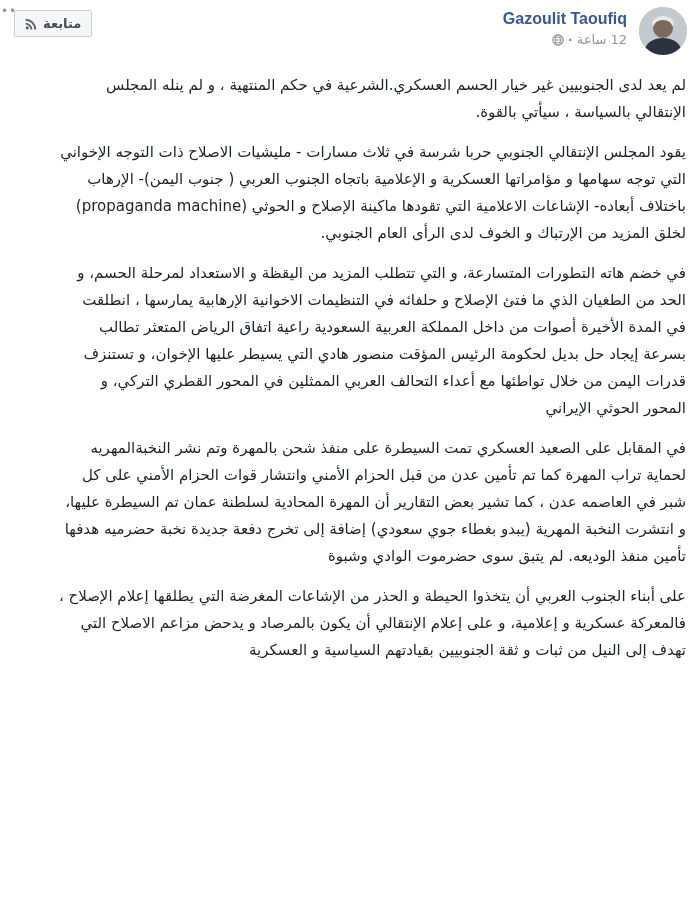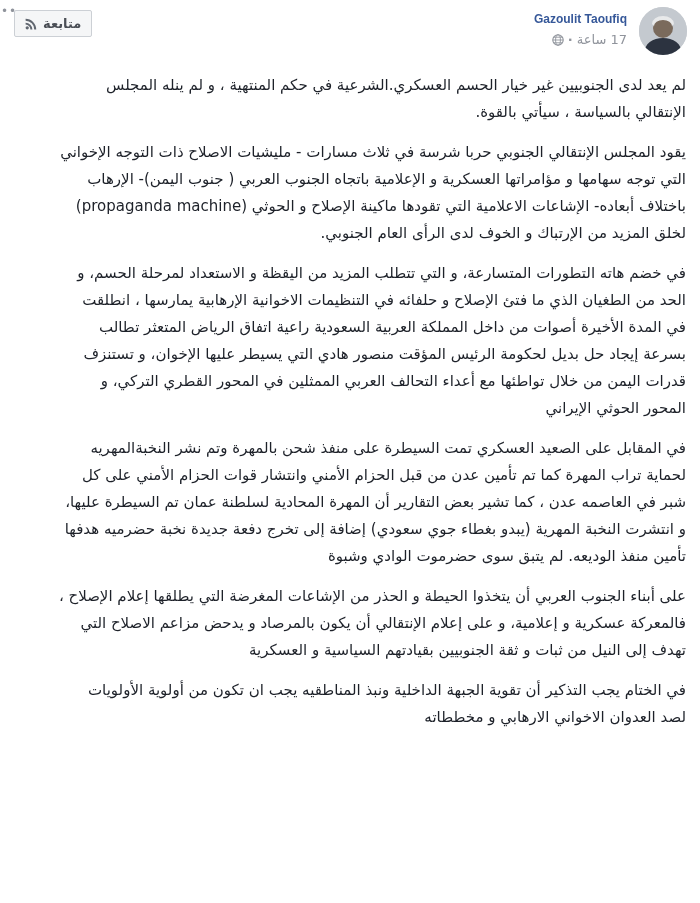--- a/index.html
+++ b/index.html
@@ -11,21 +11,21 @@
   .post { position:relative; width:700px; height:903px; }
 
   
   .header { position:relative; height:62px; }
   .avatar {
     position:absolute; right:13px; top:7px; width:48px; height:48px;
     border-radius:50%; overflow:hidden; cursor:pointer; background:#c8ccd0;
   }
   .author-block { position:absolute; right:73px; top:9px; text-align:right; }
   .author-name {
-    display:block; color:#365899; font-weight:bold; font-size:12px; line-height:20px;
+    display:block; color:#365899; font-weight:bold; font-size:16px; line-height:20px;
     font-family:"Liberation Sans","DejaVu Sans",sans-serif; text-decoration:none; cursor:pointer;
   }
   .time-row {
     margin-top:3px; direction:rtl; display:flex; align-items:center; gap:4px;
     color:#90949c; font-size:13px; line-height:15px;
   }
   .time-row .sep { font-weight:bold; }
   .follow-btn {
     position:absolute; left:14px; top:10px; display:inline-flex; align-items:center; gap:6px;
     height:27px; padding:0 10px; box-sizing:border-box;
@@ -61,21 +61,21 @@
           <path d="M0.7 5.4 a8 8 0 0 1 7.9 7.9 h-2.3 a5.7 5.7 0 0 0 -5.6 -5.6 z" fill="#616770"></path>
           <path d="M0.7 0.9 a12.4 12.4 0 0 1 12.4 12.4 h-2.3 a10.1 10.1 0 0 0 -10.1 -10.1 z" fill="#616770"></path>
         </svg>
       </span>
       <span>متابعة</span>
     </button>
 
     <div class="author-block">
       <a class="author-name">Gazoulit Taoufiq</a>
       <div class="time-row">
-        <span>17 ساعة</span>
+        <span>12 ساعة</span>
         <span class="sep">·</span>
         <span style="display:inline-flex;">
           <svg width="12" height="12" viewBox="0 0 12 12" xmlns="http://www.w3.org/2000/svg" fill="none" stroke="#90949c">
             <circle cx="6" cy="6" r="5.2" stroke-width="1.1"></circle>
             <ellipse cx="6" cy="6" rx="2.4" ry="5.2" stroke-width="0.9"></ellipse>
             <path d="M0.8 6 h10.4 M1.6 3.2 h8.8 M1.6 8.8 h8.8" stroke-width="0.9"></path>
           </svg>
         </span>
       </div>
     </div>
@@ -90,16 +90,15 @@
     </div>
 
   </div>
 
   <div class="post-body">
     <p>لم يعد لدى الجنوبيين غير خيار الحسم العسكري.الشرعية في حكم المنتهية ، و لم ينله المجلس الإنتقالي بالسياسة ، سيأتي بالقوة.</p>
     <p>يقود المجلس الإنتقالي الجنوبي حربا شرسة في ثلاث مسارات - مليشيات الاصلاح ذات التوجه الإخواني التي توجه سهامها و مؤامراتها العسكرية و الإعلامية باتجاه الجنوب العربي ( جنوب اليمن)- الإرهاب باختلاف أبعاده- الإشاعات الاعلامية التي تقودها ماكينة الإصلاح و الحوثي (propaganda machine) لخلق المزيد من الإرتباك و الخوف لدى الرأى العام الجنوبي.</p>
     <p>في خضم هاته التطورات المتسارعة، و التي تتطلب المزيد من اليقظة و الاستعداد لمرحلة الحسم، و الحد من الطغيان الذي ما فتئ الإصلاح و حلفائه في التنظيمات الاخوانية الإرهابية يمارسها ، انطلقت في المدة الأخيرة أصوات من داخل المملكة العربية السعودية راعية اتفاق الرياض المتعثر تطالب بسرعة إيجاد حل بديل لحكومة الرئيس المؤقت منصور هادي التي يسيطر عليها الإخوان، و تستنزف قدرات اليمن من خلال تواطئها مع أعداء التحالف العربي الممثلين في المحور القطري التركي، و المحور الحوثي الإيراني</p>
     <p>في المقابل على الصعيد العسكري تمت السيطرة على منفذ شحن بالمهرة وتم نشر النخبةالمهريه لحماية تراب المهرة كما تم تأمين عدن من قبل الحزام الأمني وانتشار قوات الحزام الأمني على كل شبر في العاصمه عدن ، كما تشير بعض التقارير أن المهرة المحادية لسلطنة عمان تم السيطرة عليها، و انتشرت النخبة المهرية (يبدو بغطاء جوي سعودي) إضافة إلى تخرج دفعة جديدة نخبة حضرميه هدفها تأمين منفذ الوديعه. لم يتبق سوى حضرموت الوادي وشبوة</p>
     <p>على أبناء الجنوب العربي أن يتخذوا الحيطة و الحذر من الإشاعات المغرضة التي يطلقها إعلام الإصلاح ، فالمعركة عسكرية و إعلامية، و على إعلام الإنتقالي أن يكون بالمرصاد و يدحض مزاعم الاصلاح التي تهدف إلى النيل من ثبات و ثقة الجنوبيين بقيادتهم السياسية و العسكرية</p>
-    <p>في الختام يجب التذكير أن تقوية الجبهة الداخلية ونبذ المناطقيه يجب ان تكون من أولوية الأولويات لصد العدوان الاخواني الارهابي و مخططاته</p>
   </div>
 
 </div>
 
 </body></html>

